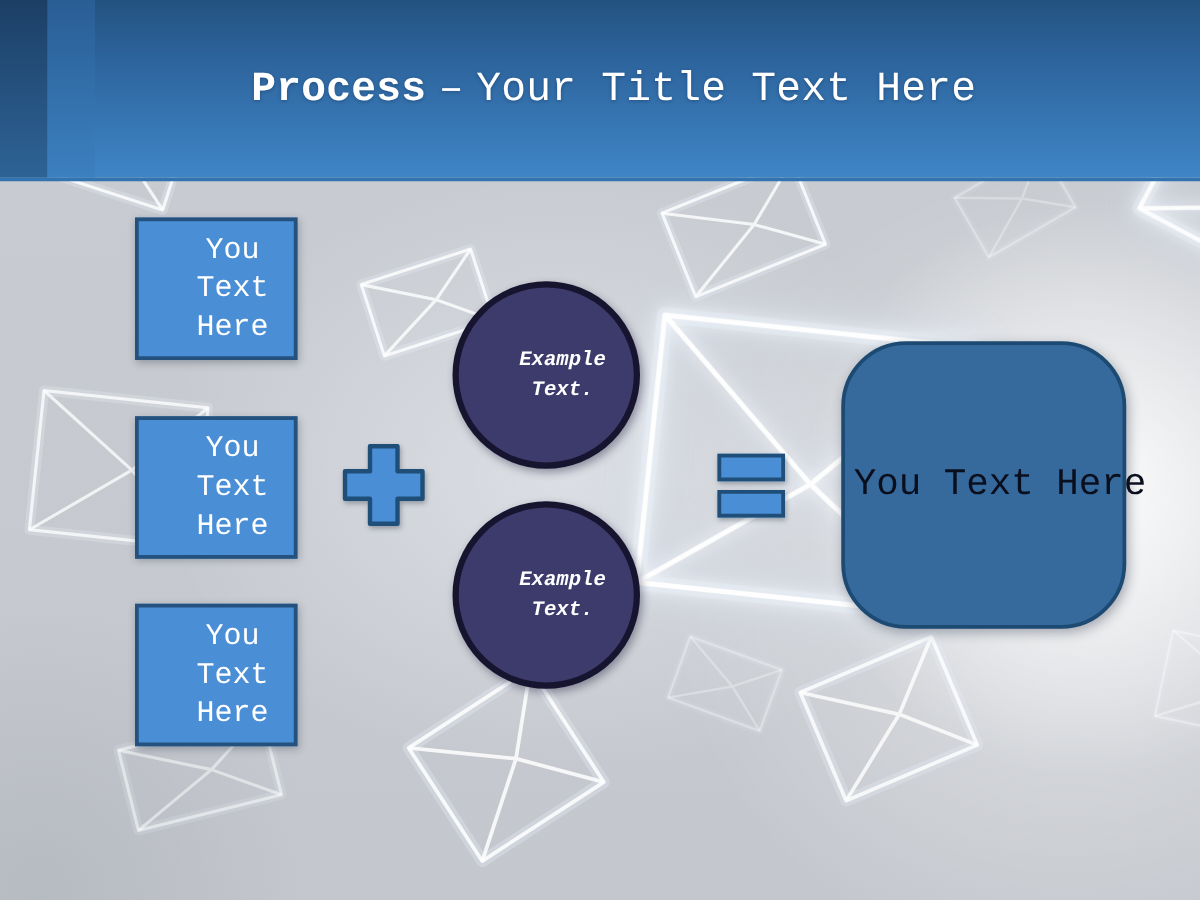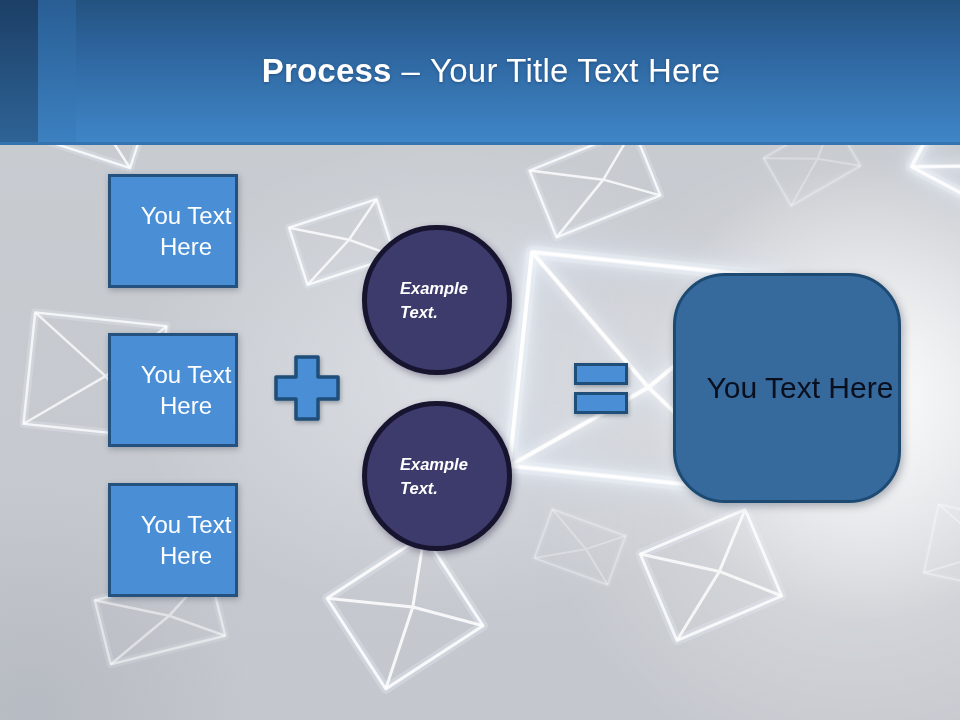--- a/index.html
+++ b/index.html
@@ -1,20 +1,20 @@
 <!DOCTYPE html>
 <html><head>
 <meta charset="utf-8">
 <style>
   html,body{margin:0;padding:0;}
   .slide{
     position:relative;
     width:960px;height:720px;
     overflow:hidden;
-    font-family:Liberation Sans, sans-serif;
+    font-family:Liberation Mono, monospace;
     background:
       radial-gradient(circle 230px at 872px 392px, rgba(255,255,255,.92), rgba(255,255,255,0) 100%),
       radial-gradient(circle 430px at 855px 460px, rgba(255,255,255,.45), rgba(255,255,255,0) 75%),
       radial-gradient(ellipse 430px 320px at 450px 380px, rgba(240,243,248,.5), rgba(240,243,248,0) 75%),
       radial-gradient(circle 320px at 30px 710px, rgba(150,156,166,.30), rgba(150,156,166,0) 70%),
       linear-gradient(#c9ccd1,#c4c7cd);
   }
   
   .header{
     position:absolute;left:0;top:0;width:960px;height:145px;z-index:3;
@@ -45,21 +45,21 @@
     display:flex;align-items:center;justify-content:center;text-align:center;
     color:#ffffff;font-size:24px;line-height:31px;
     box-shadow:1px 2px 6px rgba(30,40,60,.30);
   }
   .sq-label{width:110px;}
   .sq1{top:174px;} .sq2{top:333px;} .sq3{top:483px;}
   .op-svg{position:absolute;z-index:4;filter:drop-shadow(1px 2px 2px rgba(30,40,60,.35));}
   .circle{
     width:150px;height:150px;border-radius:50%;
     background:#3c3b6c;border:5px solid #17142f;
-    display:flex;align-items:center;justify-content:center;
+    display:flex;align-items:center;justify-content:center;text-align:center;
     color:#ffffff;font-size:16.5px;line-height:24px;font-weight:bold;font-style:italic;
     box-shadow:2px 3px 7px rgba(25,25,55,.40);
   }
   .circ-label{width:100px;}
   .circ1{left:362px;top:225px;}
   .circ2{left:362px;top:401px;}
   .eq-wrap{left:548px;top:363px;width:80px;z-index:4;filter:drop-shadow(1px 2px 2px rgba(30,40,60,.35));}
   .eq-bar{height:16px;border:3px solid #1f4e79;background:#4a8fd6;}
   .eq-bar + .eq-bar{margin-top:7px;}
   .result{

